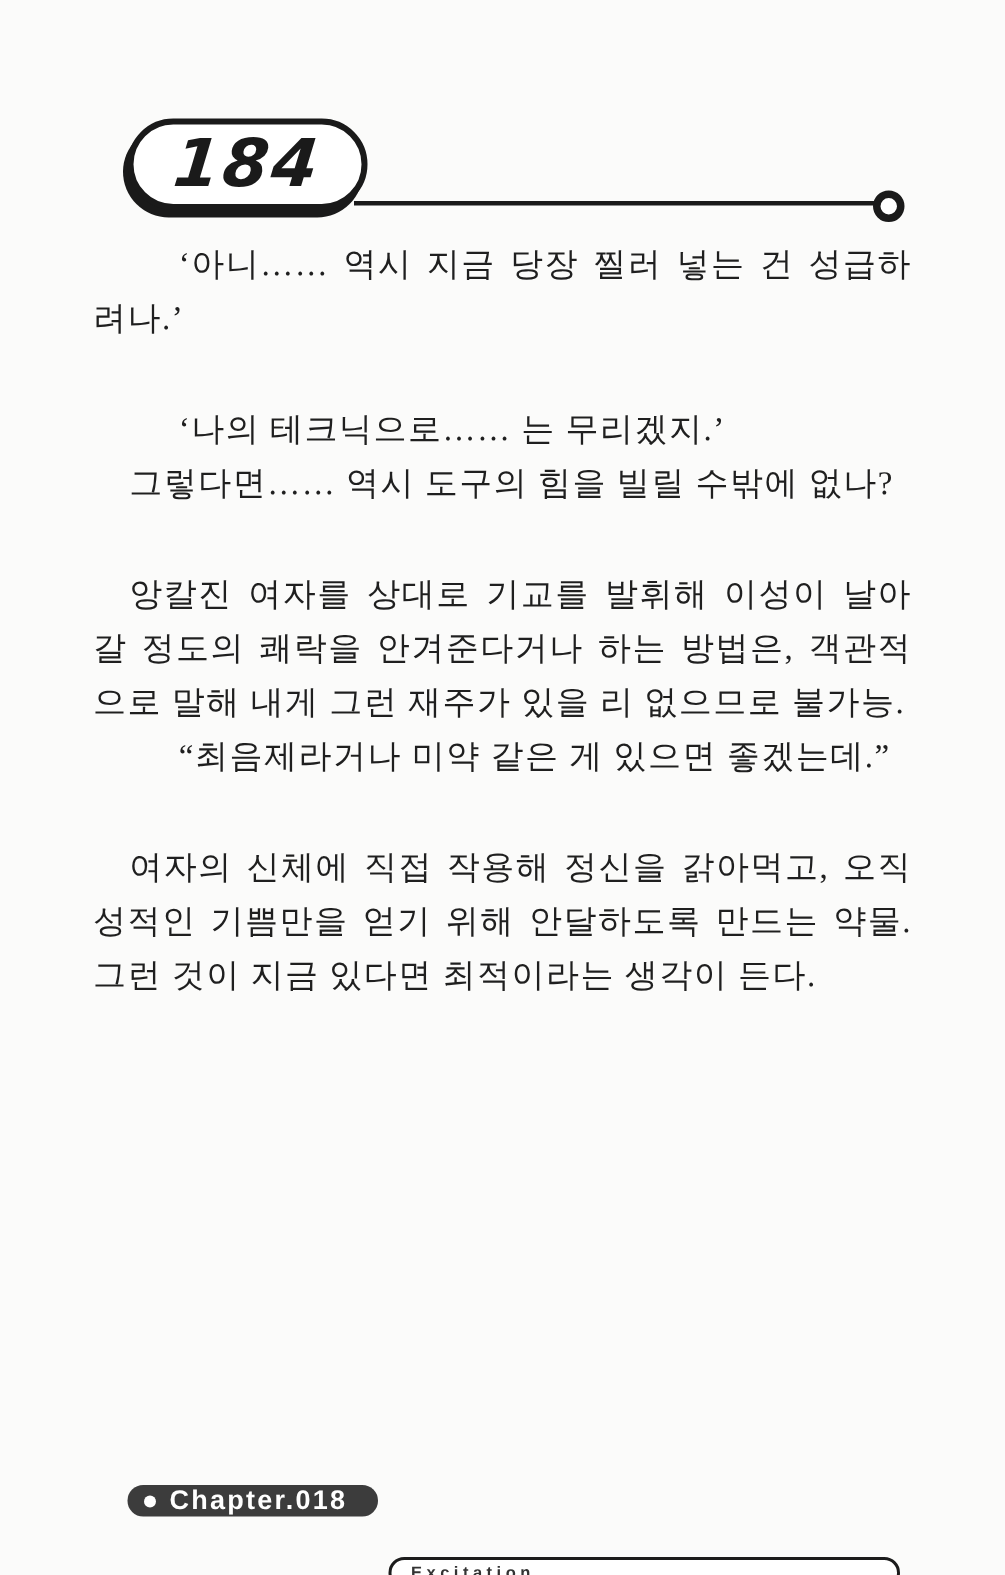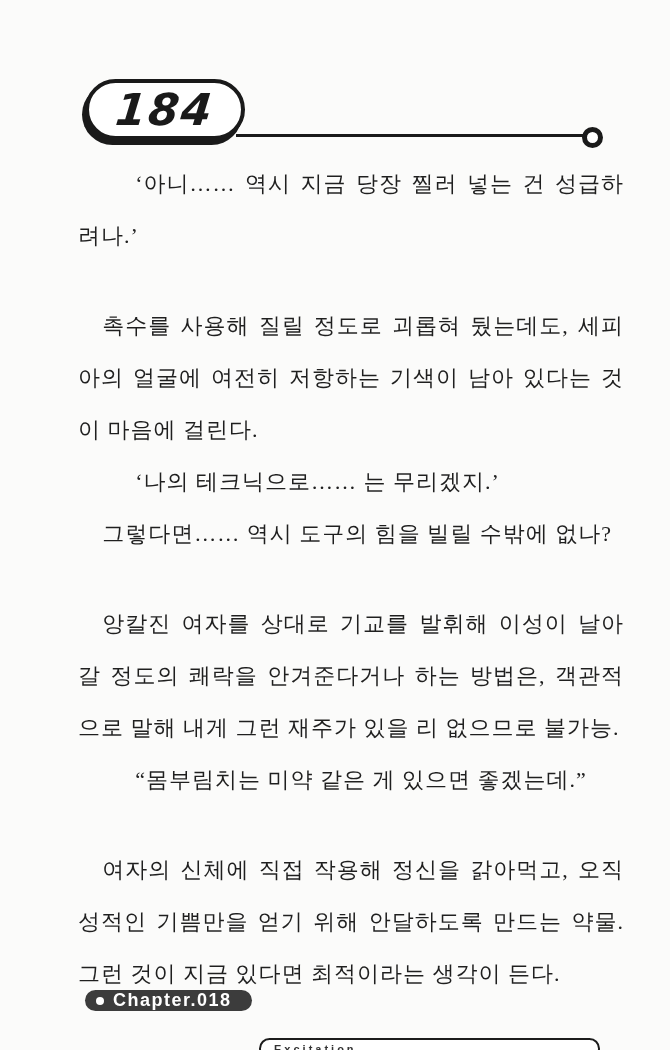--- a/index.html
+++ b/index.html
@@ -37,25 +37,24 @@
   .header-ring{
     position:absolute;left:582px;top:127px;
     width:11px;height:11px;
     border:5px solid #1a1a1a;border-radius:50%;
     background:#fff;
   }
 
   
   .body-text{
     position:absolute;left:62px;top:158px;width:546px;
-    font-size:22px;line-height:52px;
+    font-size:22px;line-height:36px;
     letter-spacing:1px;
     text-align:justify;
     word-break:break-all;
-    margin-left:16px;
   }
   p.para{margin:0;text-indent:1.1em;}
   p.para.quote{text-indent:2.6em;}
   p.para.gap-after{margin-bottom:38px;}
 
   
   .footer-chapter{
     position:absolute;left:85px;top:990px;
     width:167px;height:21px;
     background:#3c3c3c;border-radius:11px;
@@ -88,25 +87,24 @@
 <body>
 
 <div class="page-number-badge">
   <span class="page-number">184</span>
 </div>
 <div class="header-line"></div>
 <div class="header-ring"></div>
 
 <div class="body-text">
     <p class="para quote gap-after">‘아니…… 역시 지금 당장 찔러 넣는 건 성급하려나.’</p>
-    <p class="para normal">촉수를 사용해 질릴 정도로 괴롭혀 뒀는데도, 세피아의 얼굴에 여전히 저항하는 기색이 남아 있다는 것이 마음에 걸린다.</p>
     <p class="para quote">‘나의 테크닉으로…… 는 무리겠지.’</p>
     <p class="para normal gap-after">그렇다면…… 역시 도구의 힘을 빌릴 수밖에 없나?</p>
     <p class="para normal">앙칼진 여자를 상대로 기교를 발휘해 이성이 날아갈 정도의 쾌락을 안겨준다거나 하는 방법은, 객관적으로 말해 내게 그런 재주가 있을 리 없으므로 불가능.</p>
-    <p class="para quote gap-after">“몸부림치는 미약 같은 게 있으면 좋겠는데.”</p>
+    <p class="para quote gap-after">“최음제라거나 미약 같은 게 있으면 좋겠는데.”</p>
     <p class="para normal">여자의 신체에 직접 작용해 정신을 갉아먹고, 오직 성적인 기쁨만을 얻기 위해 안달하도록 만드는 약물. 그런 것이 지금 있다면 최적이라는 생각이 든다.</p>
   </div>
 
 <div class="footer-chapter">
   <span class="footer-dot"></span>
   <span class="footer-chapter-label">Chapter.018</span>
 </div>
 <div class="footer-section">
   <span class="footer-section-label">Excitation</span>
 </div>

